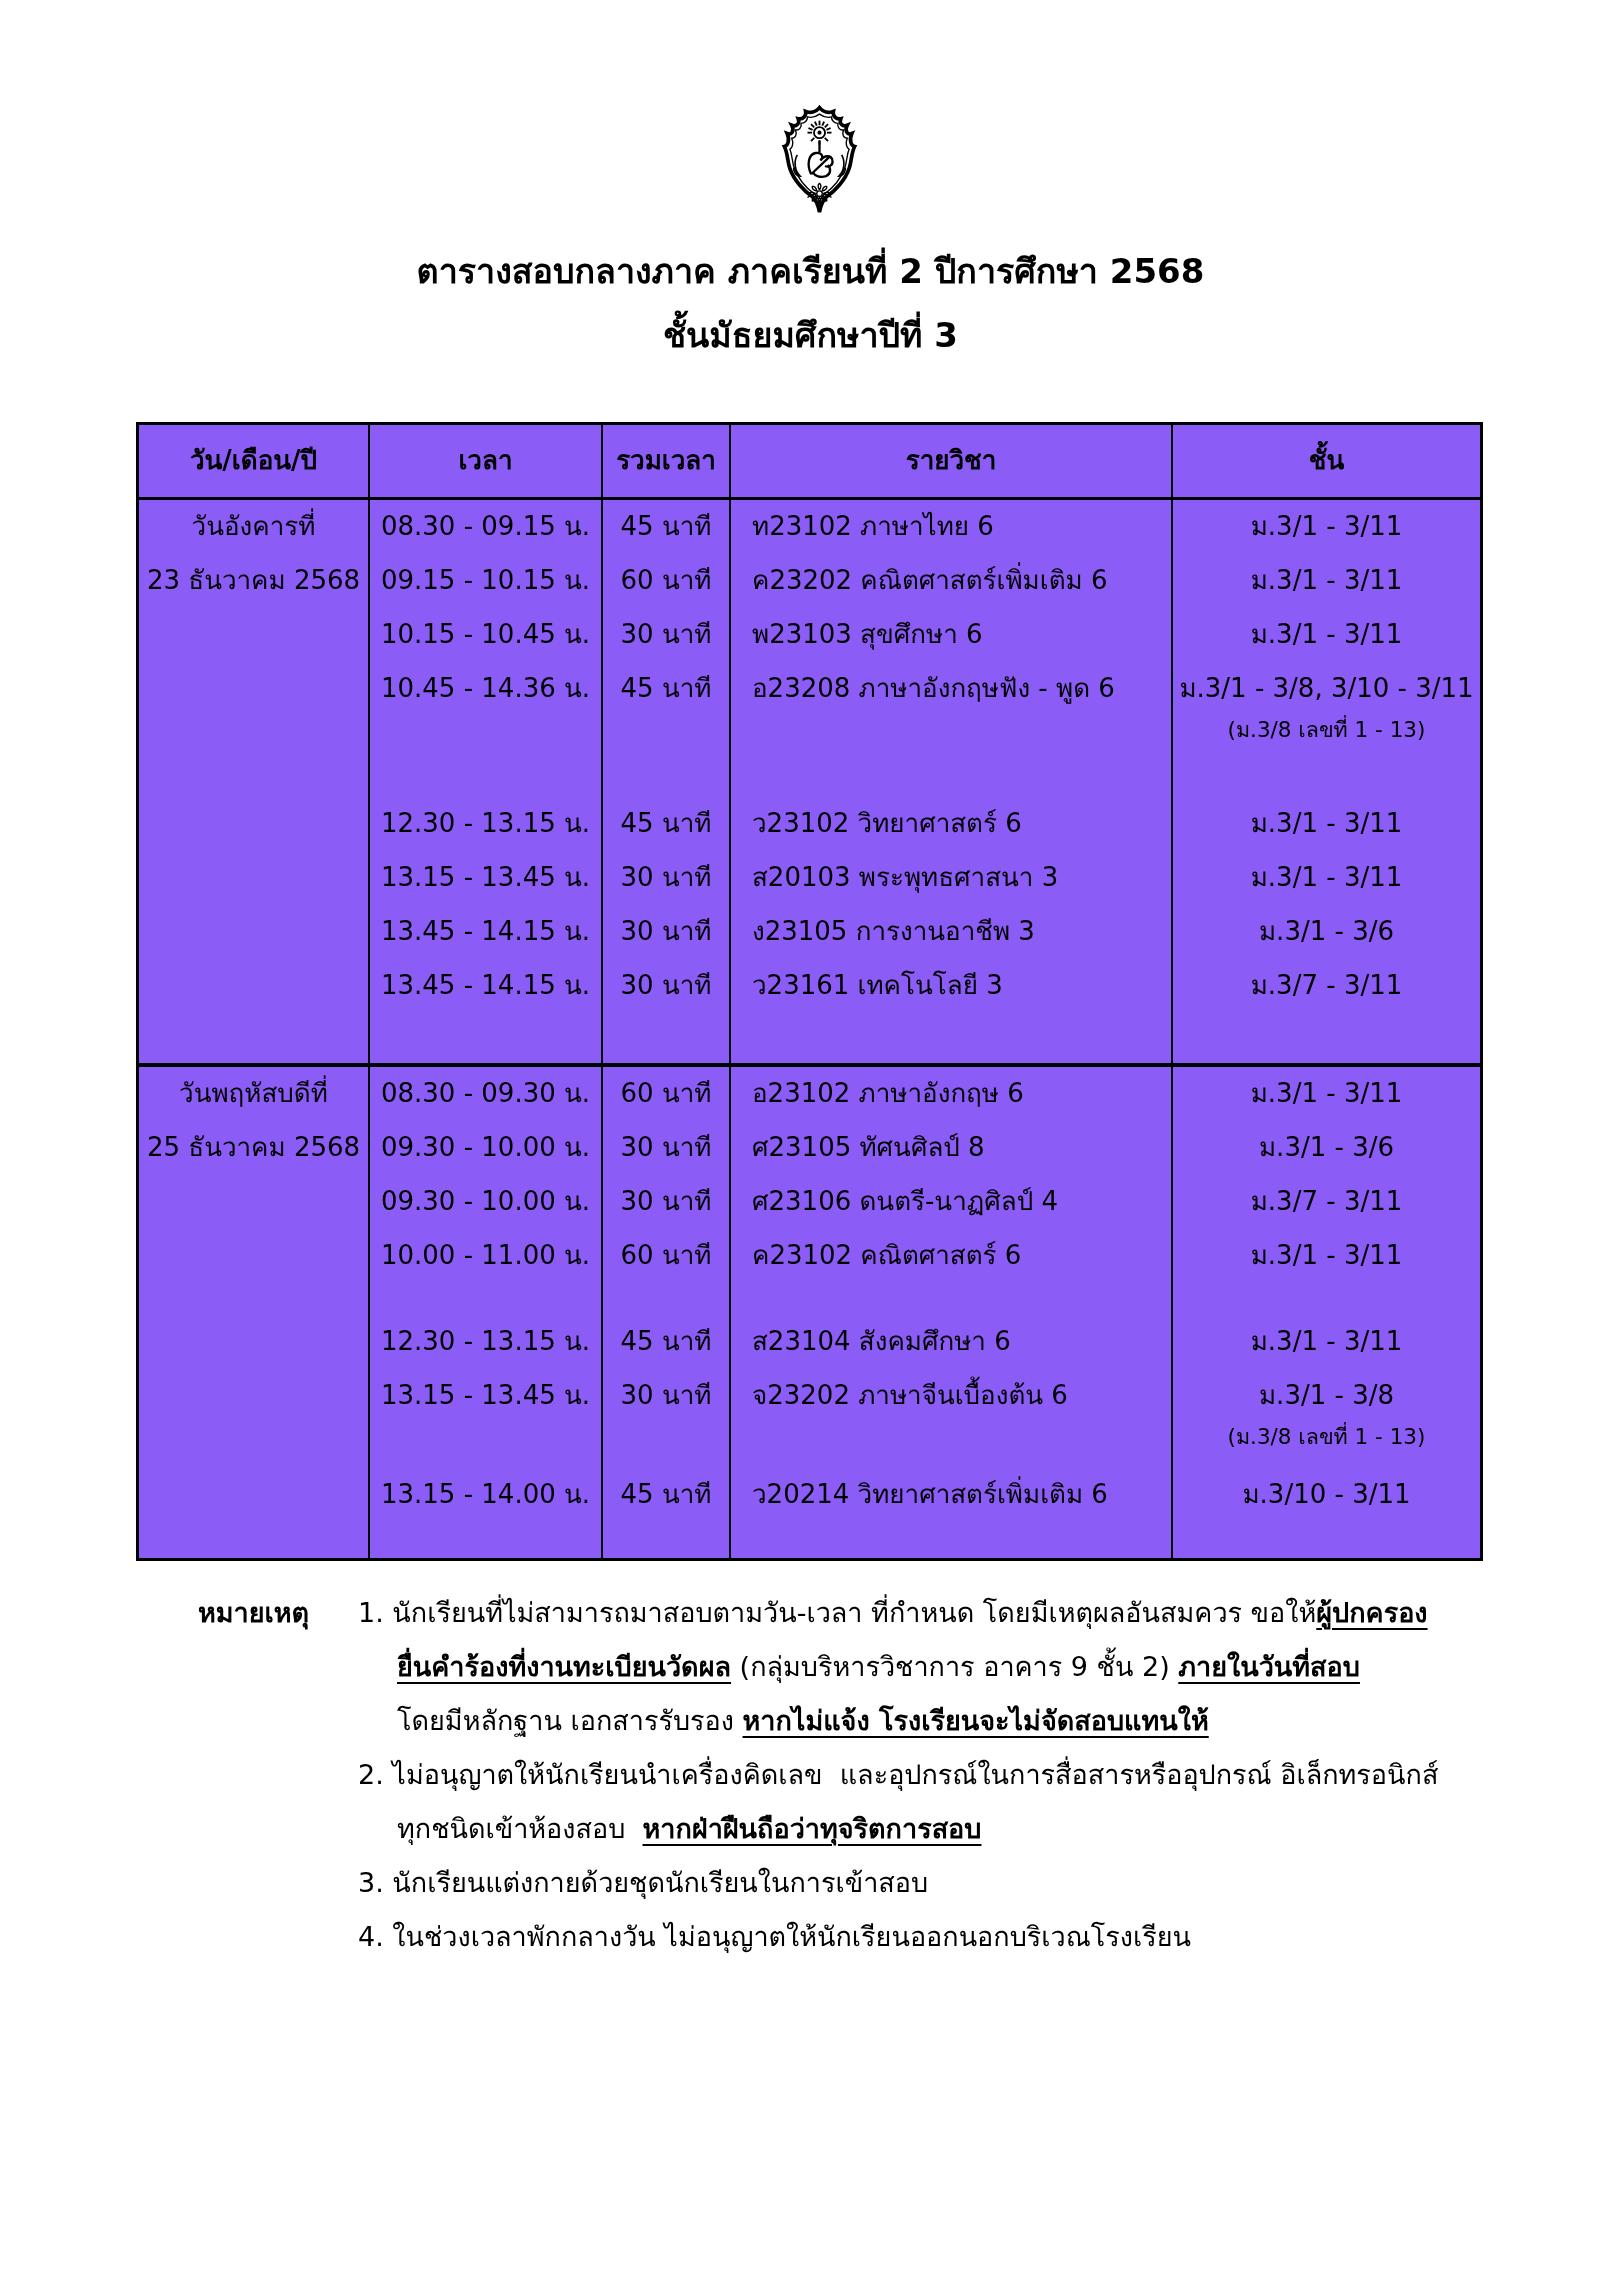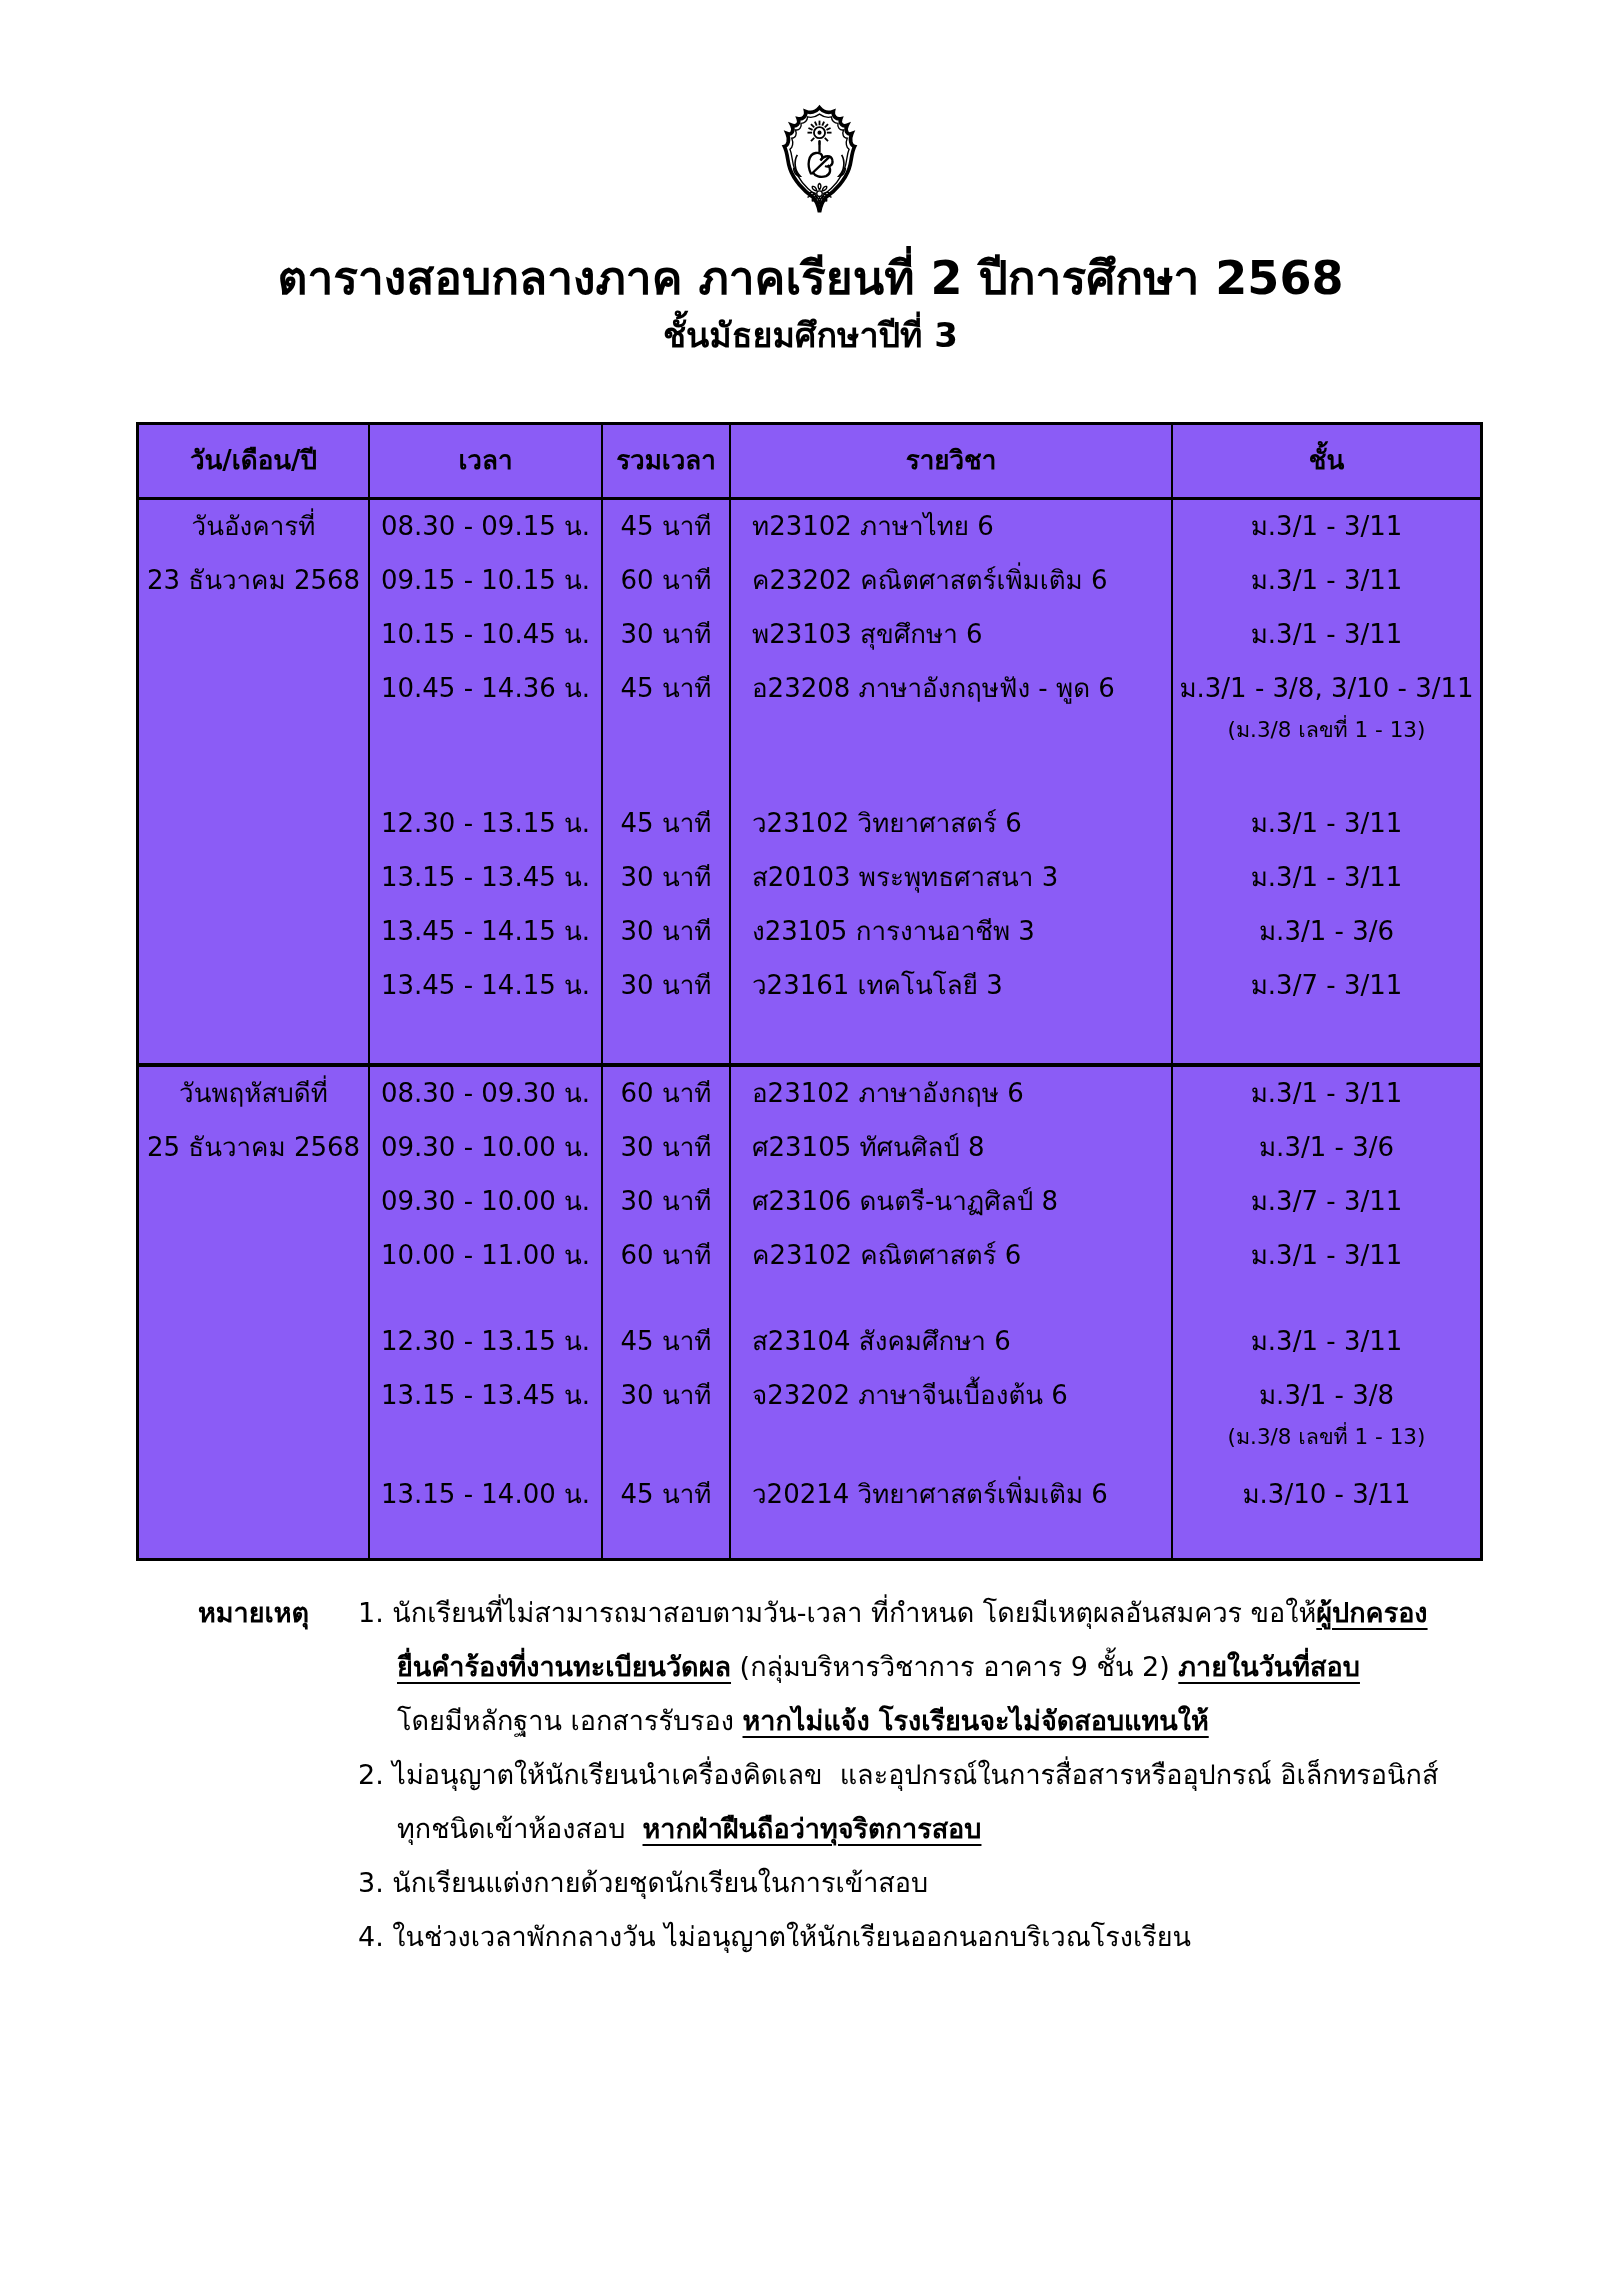--- a/index.html
+++ b/index.html
@@ -8,21 +8,21 @@
     width:1621px;height:2293px;
     background:#ffffff;
     font-family:"DejaVu Sans","Liberation Sans",sans-serif;
     color:#000;
     overflow:hidden;
   }
   
   .crest{position:absolute;left:770px;top:104px;width:99px;height:122px;}
   
   .title1{position:absolute;top:251px;left:0;width:100%;text-align:center;
-    font-size:46px;font-weight:bold;line-height:1.2;}
+    font-size:34px;font-weight:bold;line-height:1.2;}
   .title2{position:absolute;top:315px;left:0;width:100%;text-align:center;
     font-size:34px;font-weight:bold;line-height:1.2;}
   
   .exam-table{
     position:absolute;left:136px;top:422px;width:1347px;
     box-sizing:border-box;border:3.6px solid #000;background:#8b5cf6;
     font-size:26px;line-height:1.3;
   }
   .table-header,.table-section{
     display:grid;
@@ -195,21 +195,21 @@
           <div class="cell c-time exam">08.30 - 09.30 น.</div>
           <div class="cell c-dur exam">60 นาที</div>
           <div class="cell c-subj exam">อ23102 ภาษาอังกฤษ 6</div>
           <div class="cell c-class exam">ม.3/1 - 3/11</div>
           <div class="cell c-time exam">09.30 - 10.00 น.</div>
           <div class="cell c-dur exam">30 นาที</div>
           <div class="cell c-subj exam">ศ23105 ทัศนศิลป์ 8</div>
           <div class="cell c-class exam">ม.3/1 - 3/6</div>
           <div class="cell c-time exam">09.30 - 10.00 น.</div>
           <div class="cell c-dur exam">30 นาที</div>
-          <div class="cell c-subj exam">ศ23106 ดนตรี-นาฏศิลป์ 8</div>
+          <div class="cell c-subj exam">ศ23106 ดนตรี-นาฏศิลป์ 4</div>
           <div class="cell c-class exam">ม.3/7 - 3/11</div>
           <div class="cell c-time exam">10.00 - 11.00 น.</div>
           <div class="cell c-dur exam">60 นาที</div>
           <div class="cell c-subj exam">ค23102 คณิตศาสตร์ 6</div>
           <div class="cell c-class exam">ม.3/1 - 3/11</div>
           <div class="cell c-time spacer"></div>
           <div class="cell c-dur spacer"></div>
           <div class="cell c-subj spacer"></div>
           <div class="cell c-class spacer"></div>
           <div class="cell c-time exam">12.30 - 13.15 น.</div>

